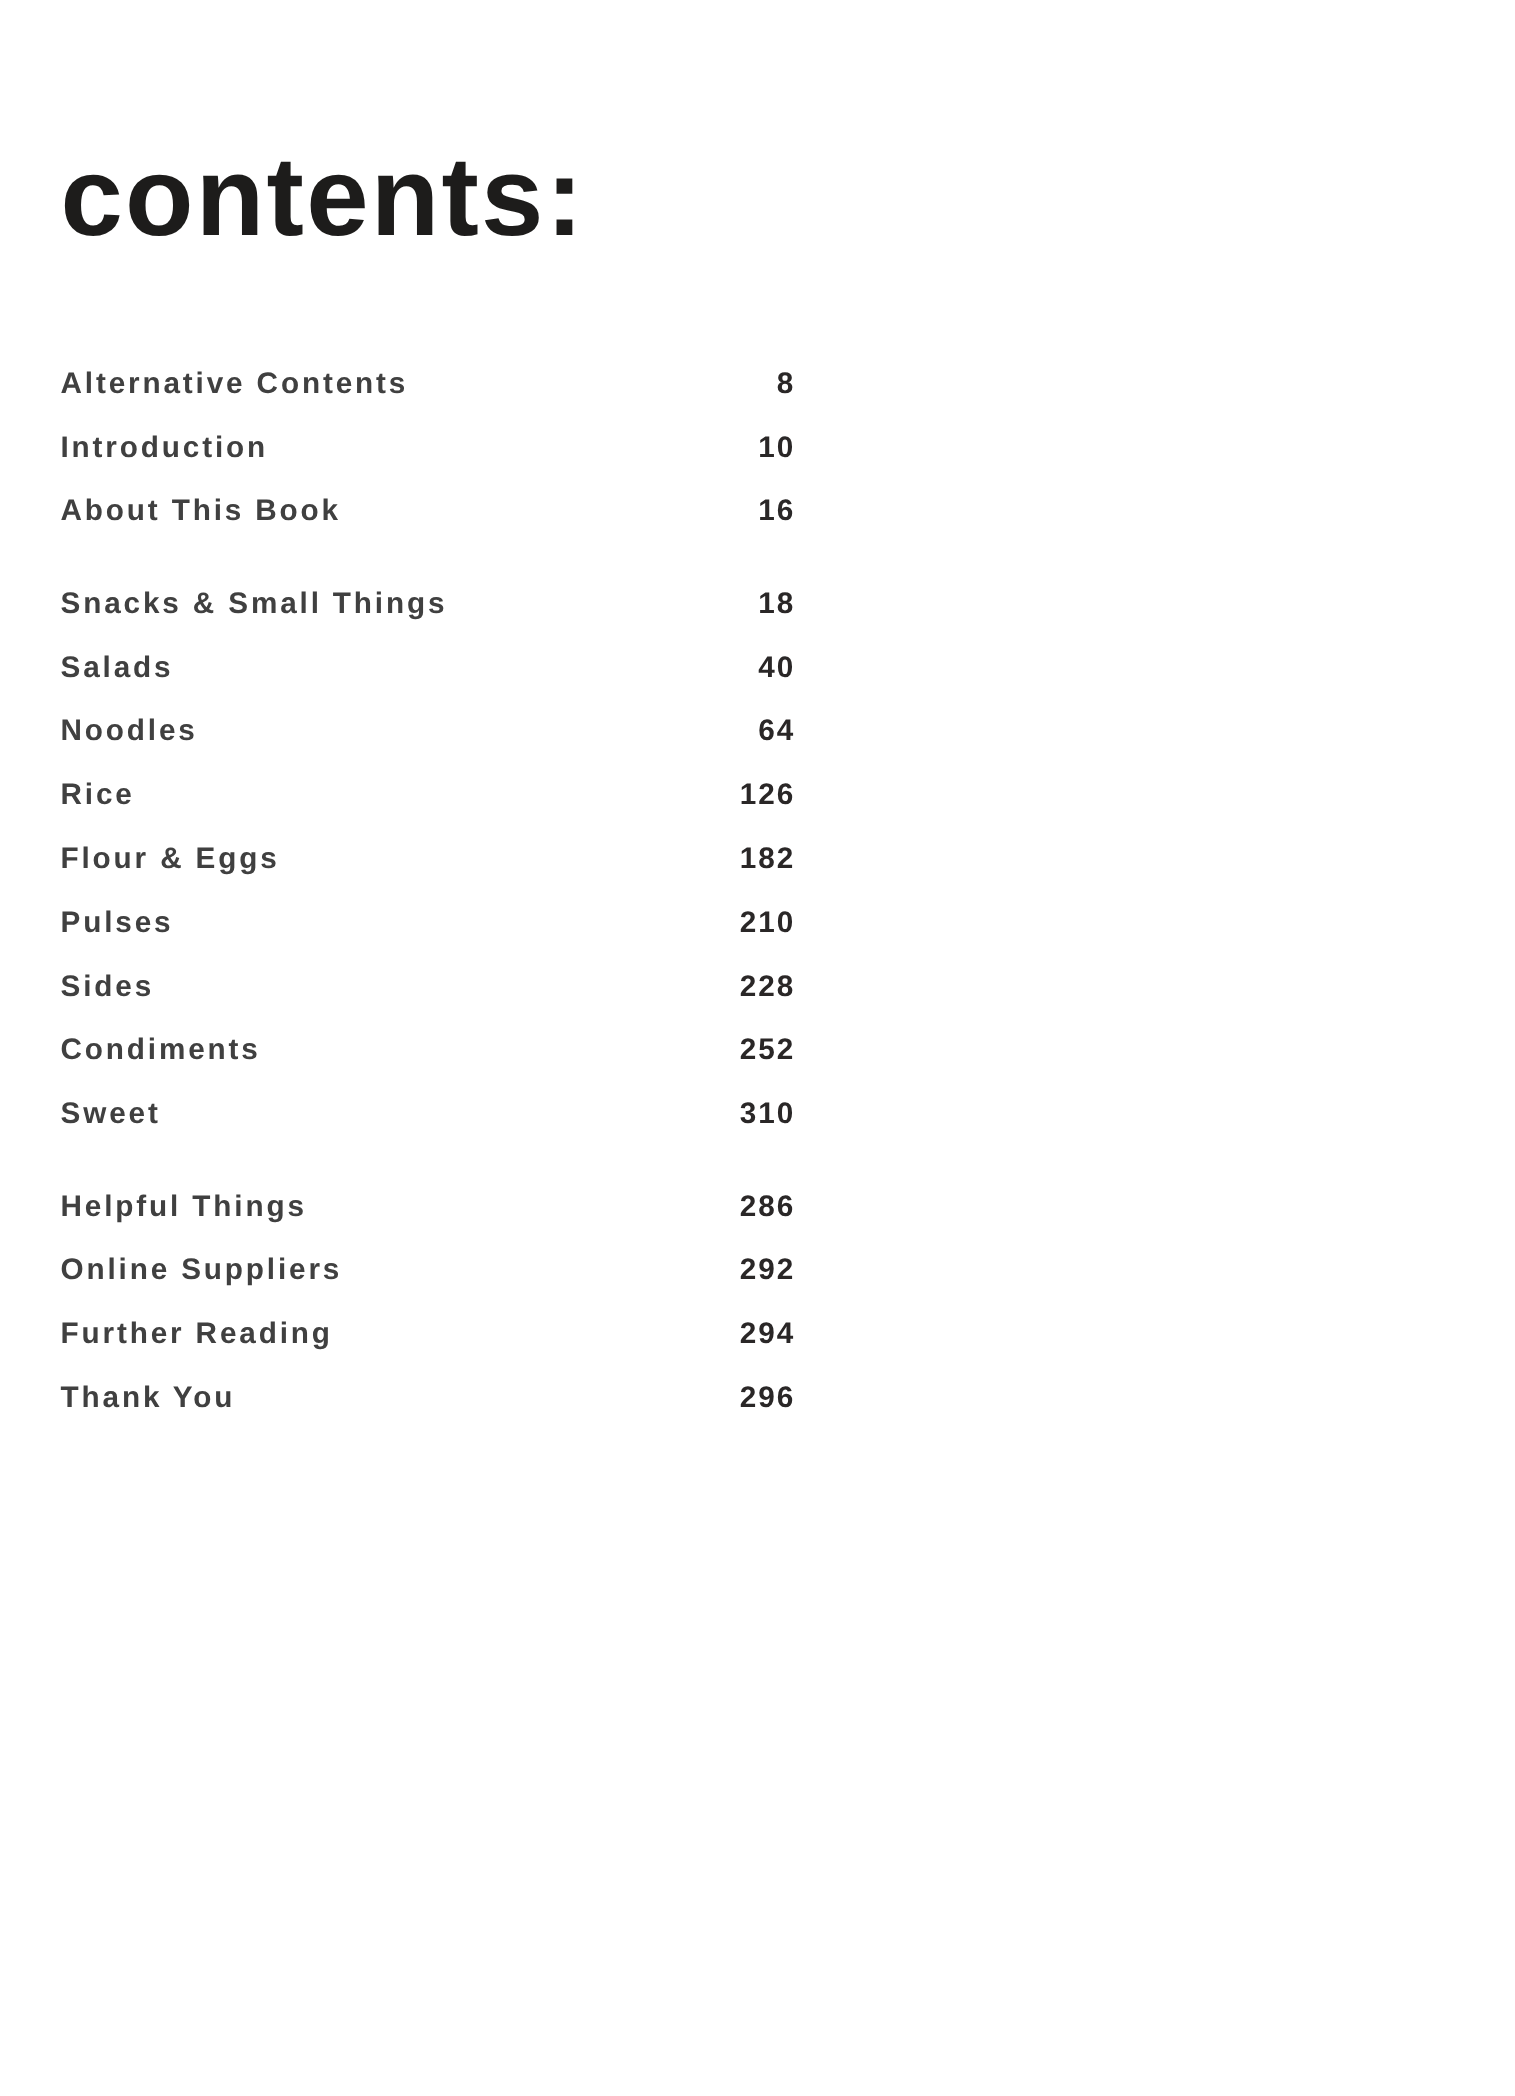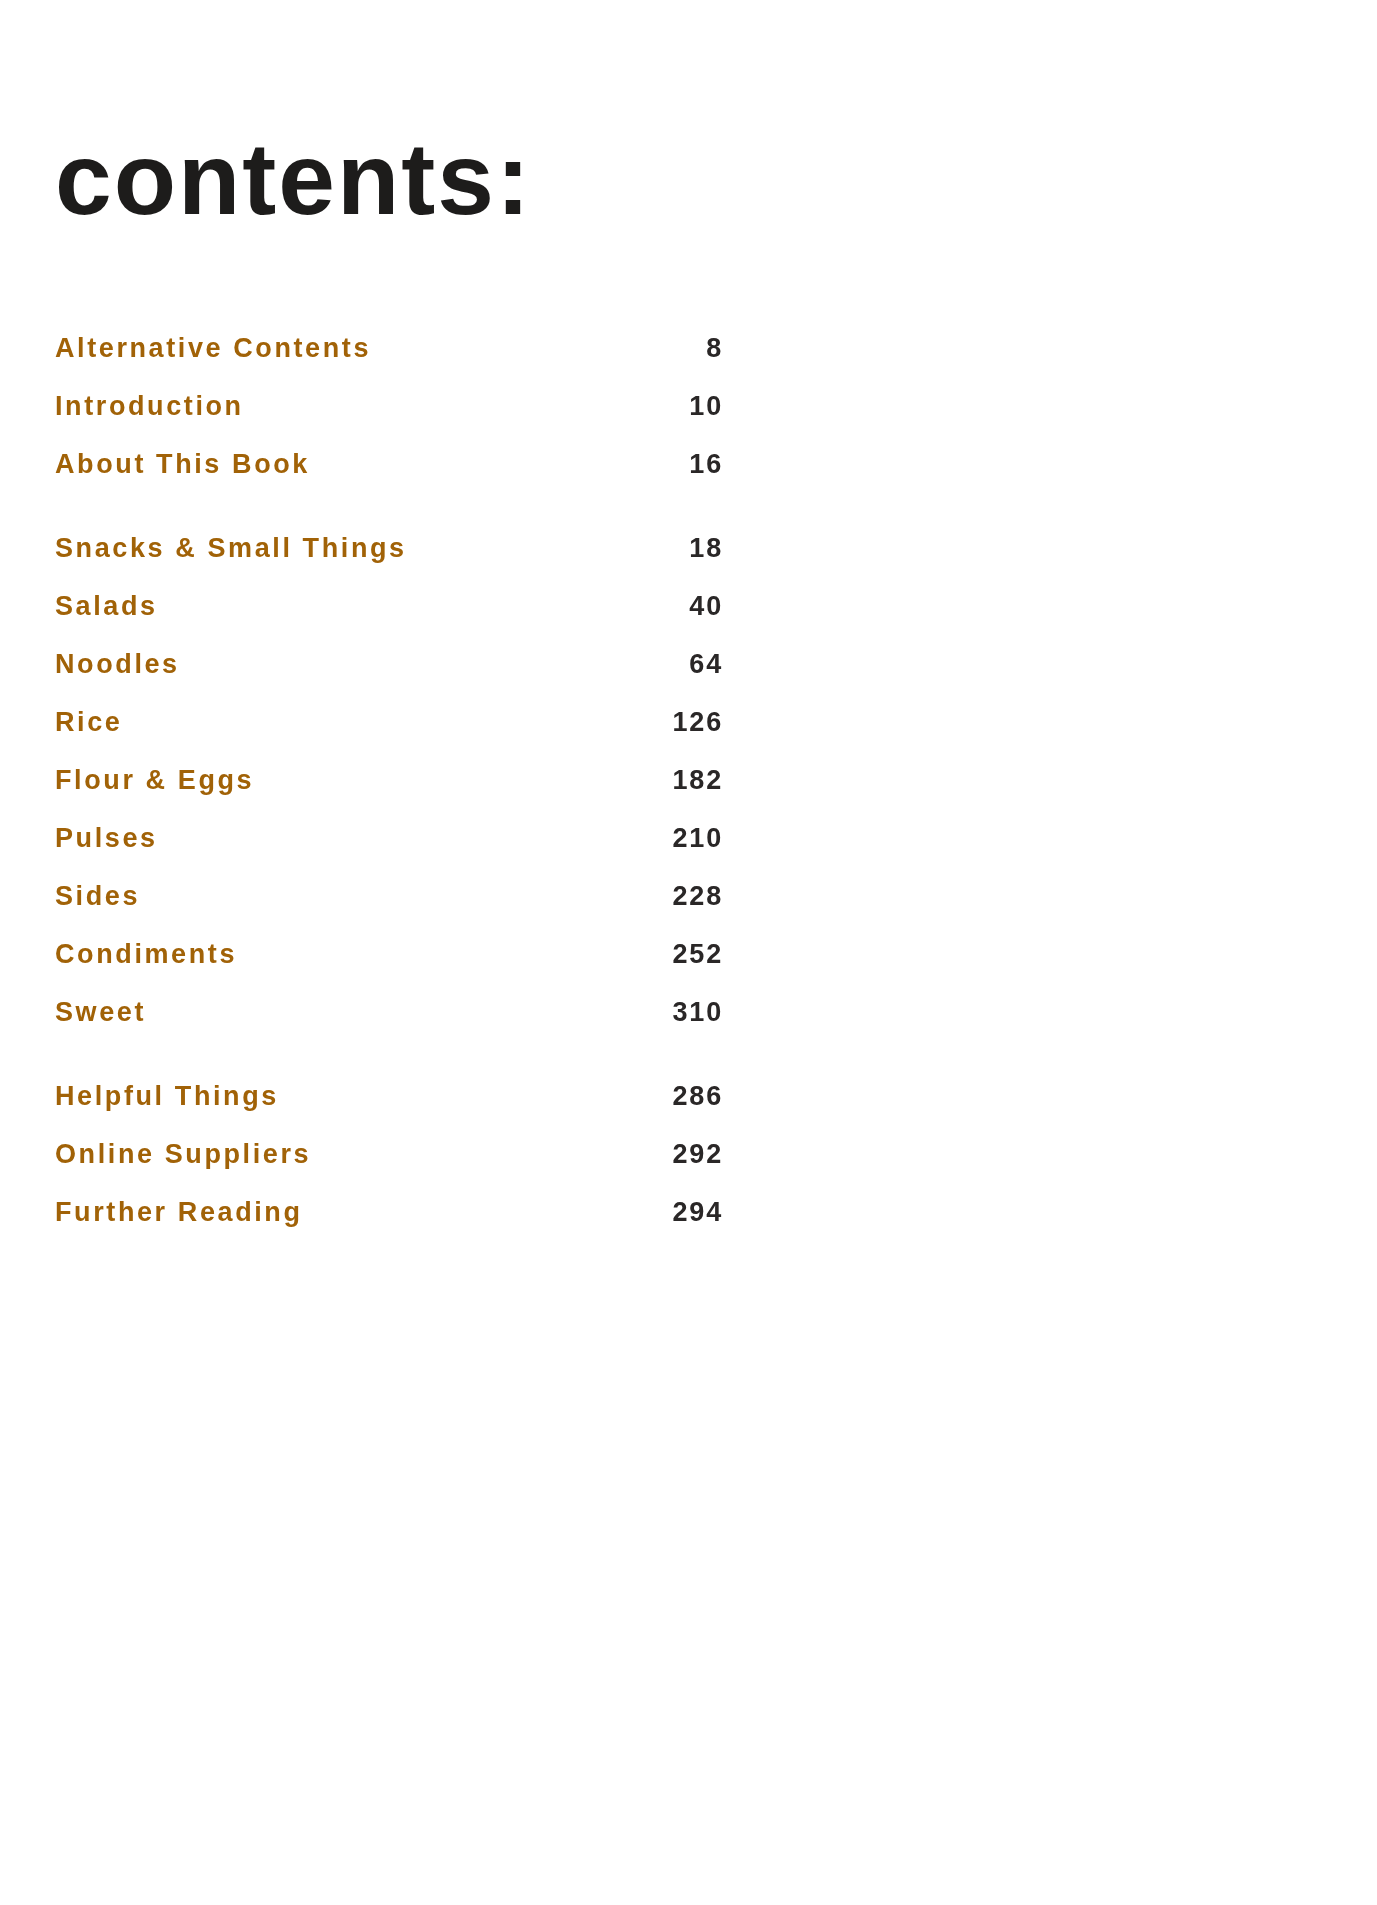--- a/index.html
+++ b/index.html
@@ -49,21 +49,21 @@
     justify-content: space-between;
     align-items: baseline;
     margin-bottom: 30px;
     height: 28px;
   }
 
   .toc-label {
     font-size: 27px;
     font-weight: 700;
     letter-spacing: 2.6px;
-    color: #a16207;
+    color: #404040;
     line-height: 28px;
   }
 
   .toc-page {
     font-size: 27px;
     font-weight: 700;
     letter-spacing: 1.8px;
     color: #2a2727;
     line-height: 28px;
     text-align: right;
@@ -134,15 +134,19 @@
           <span class="toc-page">286</span>
         </div>
         <div class="toc-row">
           <span class="toc-label">Online Suppliers</span>
           <span class="toc-page">292</span>
         </div>
         <div class="toc-row">
           <span class="toc-label">Further Reading</span>
           <span class="toc-page">294</span>
         </div>
+        <div class="toc-row">
+          <span class="toc-label">Thank You</span>
+          <span class="toc-page">296</span>
+        </div>
       </div>
     </div>
 </div>
 
 </body></html>

